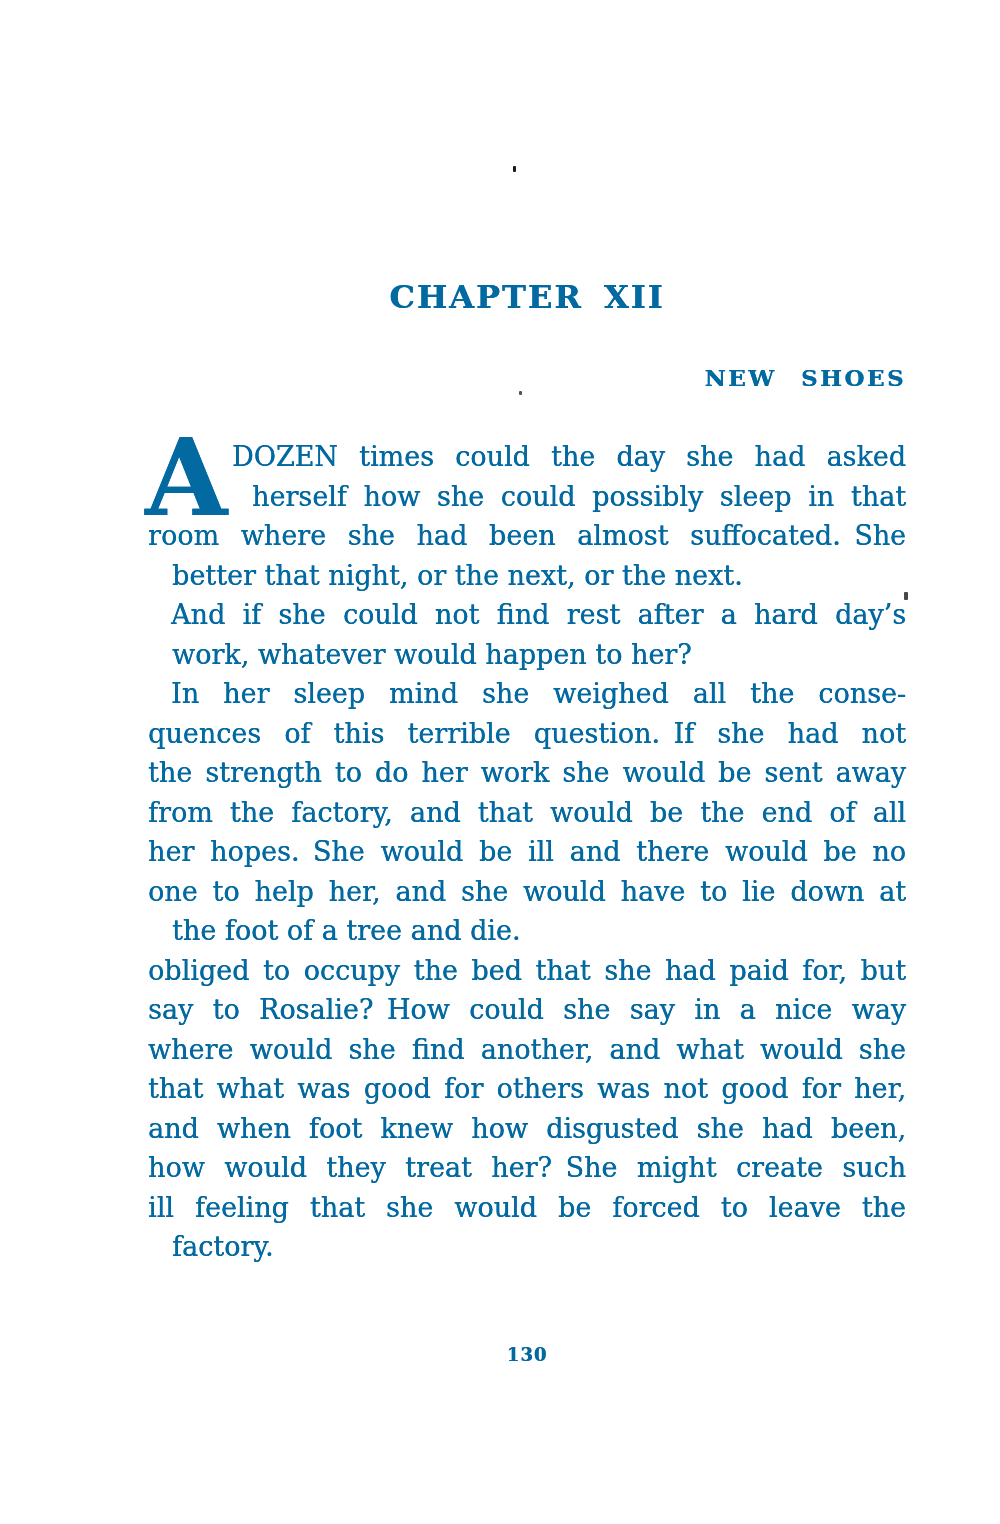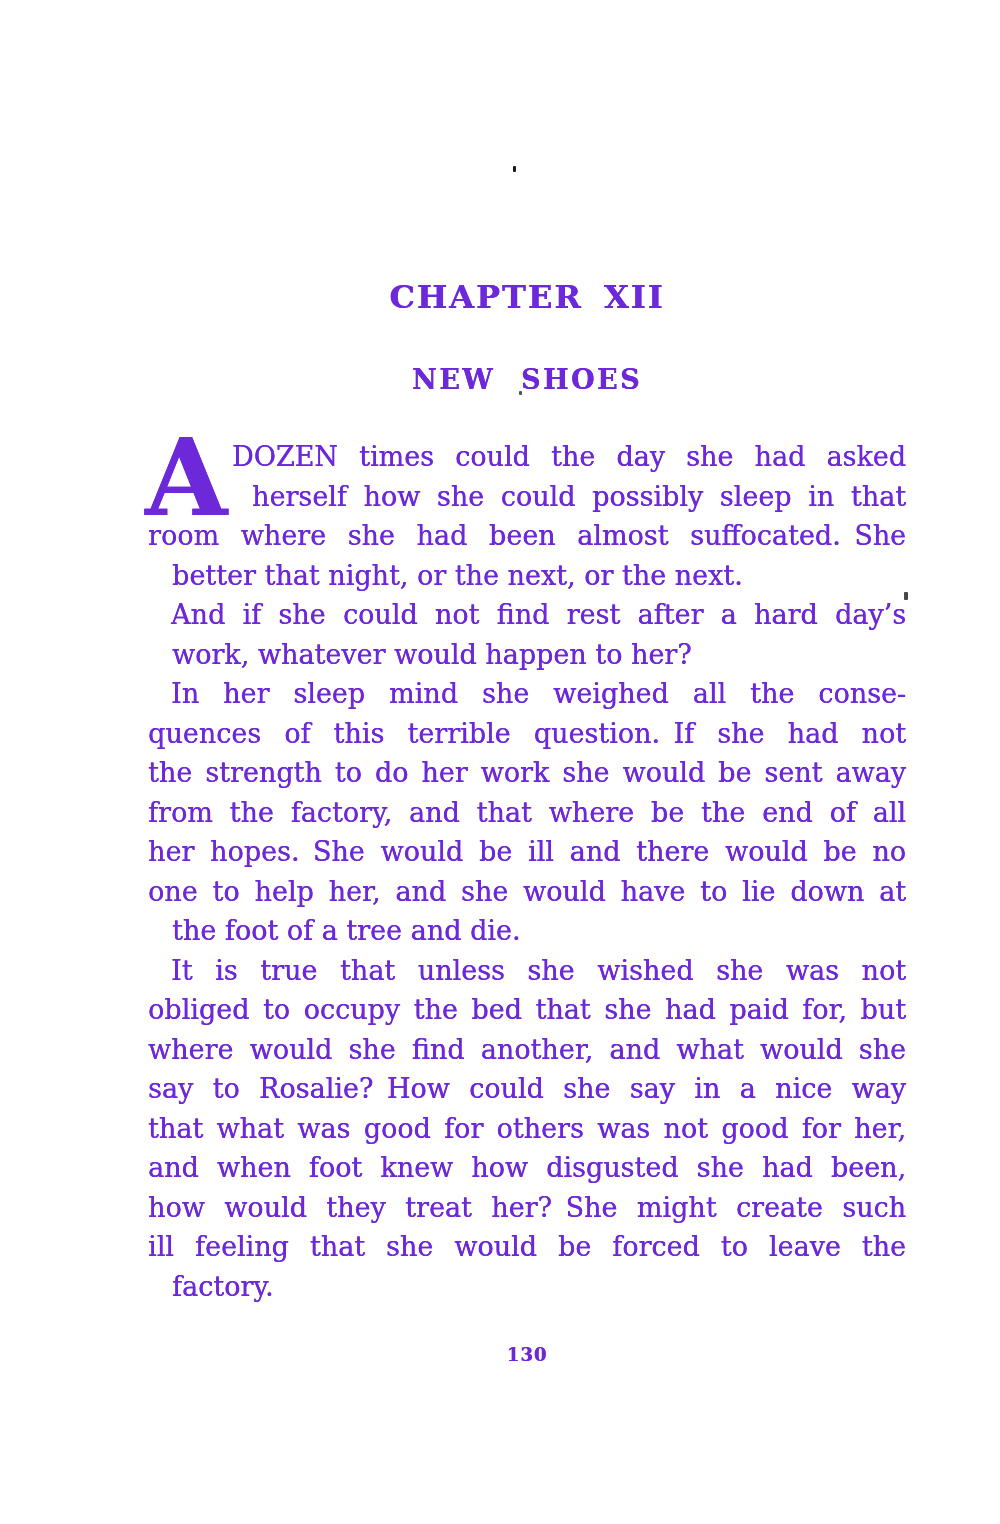--- a/index.html
+++ b/index.html
@@ -5,43 +5,43 @@
   html, body {
     margin: 0;
     padding: 0;
     background: #ffffff;
   }
   .book-page {
     position: relative;
     width: 1000px;
     height: 1524px;
     background: #ffffff;
-    color: #6d28d9;
+    color: #0369a1;
     font-family: "DejaVu Serif", "Liberation Serif", serif;
     overflow: hidden;
   }
   .chapter-heading {
     position: absolute;
     top: 278px;
     left: 148px;
     width: 758px;
     text-align: center;
     font-size: 32px;
     font-weight: bold;
     letter-spacing: 2px;
     word-spacing: 8px;
     text-shadow: 0.4px 0 0 currentColor;
   }
   .chapter-subtitle {
     position: absolute;
     top: 364px;
     left: 148px;
     width: 758px;
-    text-align: center;
-    font-size: 27px;
+    text-align: right;
+    font-size: 23px;
     font-weight: bold;
     letter-spacing: 2.5px;
     word-spacing: 14px;
     text-shadow: 0.4px 0 0 currentColor;
   }
   .text-block {
     position: absolute;
     top: 437px;
     left: 148px;
     width: 758px;
@@ -114,30 +114,29 @@
         <div class="line last">better that night, or the next, or the next.</div>
       </div>
       <div class="para">
         <div class="line indent">And if she could not find rest after a hard day’s</div>
         <div class="line last">work, whatever would happen to her?</div>
       </div>
       <div class="para">
         <div class="line indent">In her sleep mind she weighed all the conse-</div>
         <div class="line">quences of this terrible question. If she had not</div>
         <div class="line">the strength to do her work she would be sent away</div>
-        <div class="line">from the factory, and that where be the end of all</div>
+        <div class="line">from the factory, and that would be the end of all</div>
         <div class="line">her hopes. She would be ill and there would be no</div>
         <div class="line">one to help her, and she would have to lie down at</div>
         <div class="line last">the foot of a tree and die.</div>
       </div>
       <div class="para">
-        <div class="line indent">It is true that unless she wished she was not</div>
         <div class="line">obliged to occupy the bed that she had paid for, but</div>
+        <div class="line">say to Rosalie? How could she say in a nice way</div>
         <div class="line">where would she find another, and what would she</div>
-        <div class="line">say to Rosalie? How could she say in a nice way</div>
         <div class="line">that what was good for others was not good for her,</div>
         <div class="line">and when foot knew how disgusted she had been,</div>
         <div class="line">how would they treat her? She might create such</div>
         <div class="line">ill feeling that she would be forced to leave the</div>
         <div class="line last">factory.</div>
       </div>
     </div>
 
   <div class="page-number">130</div>
 </div>

